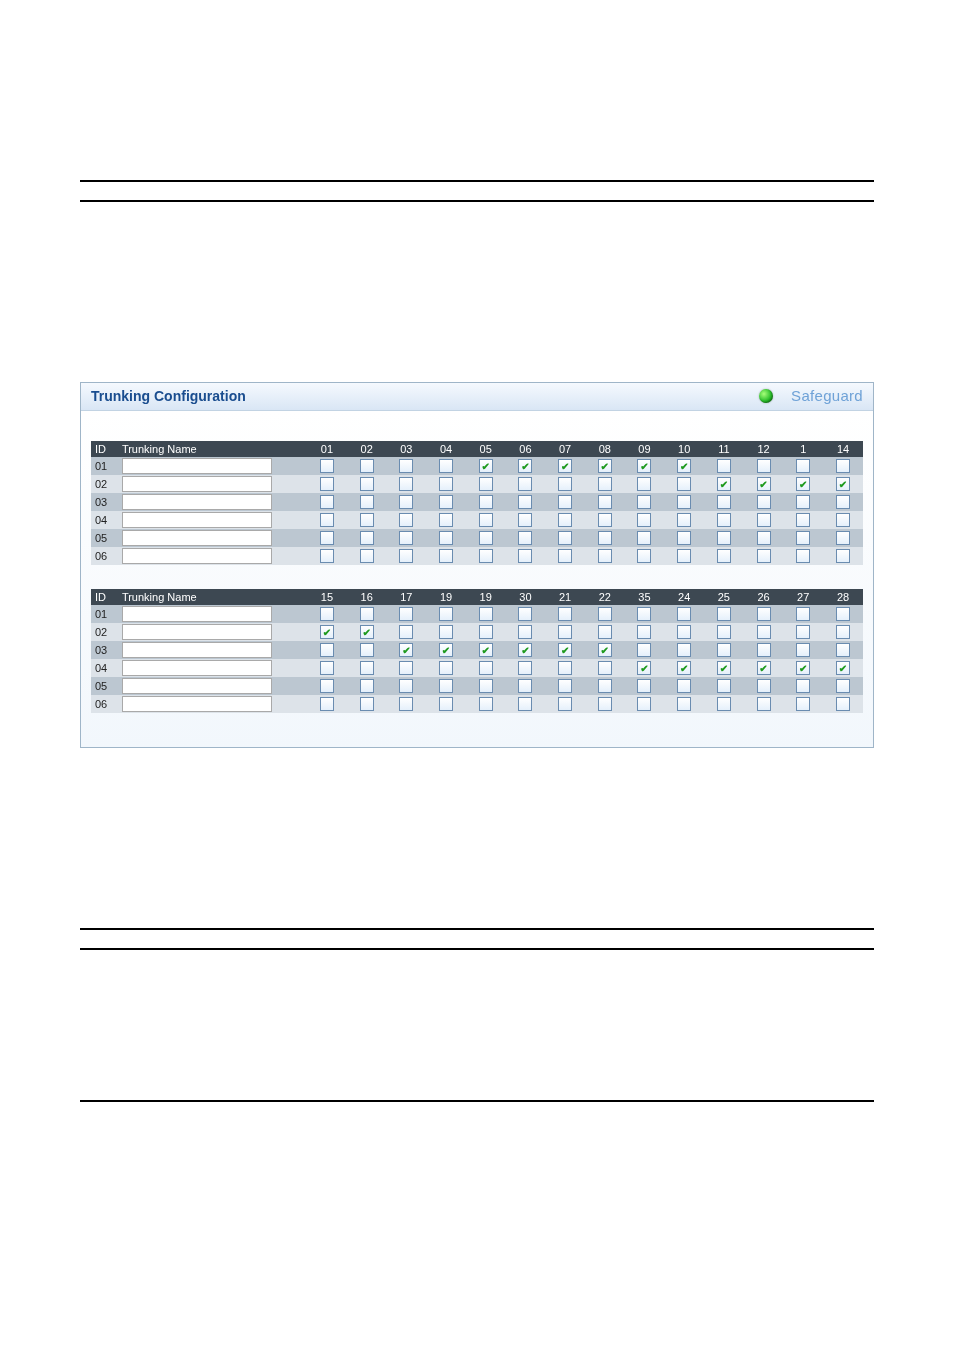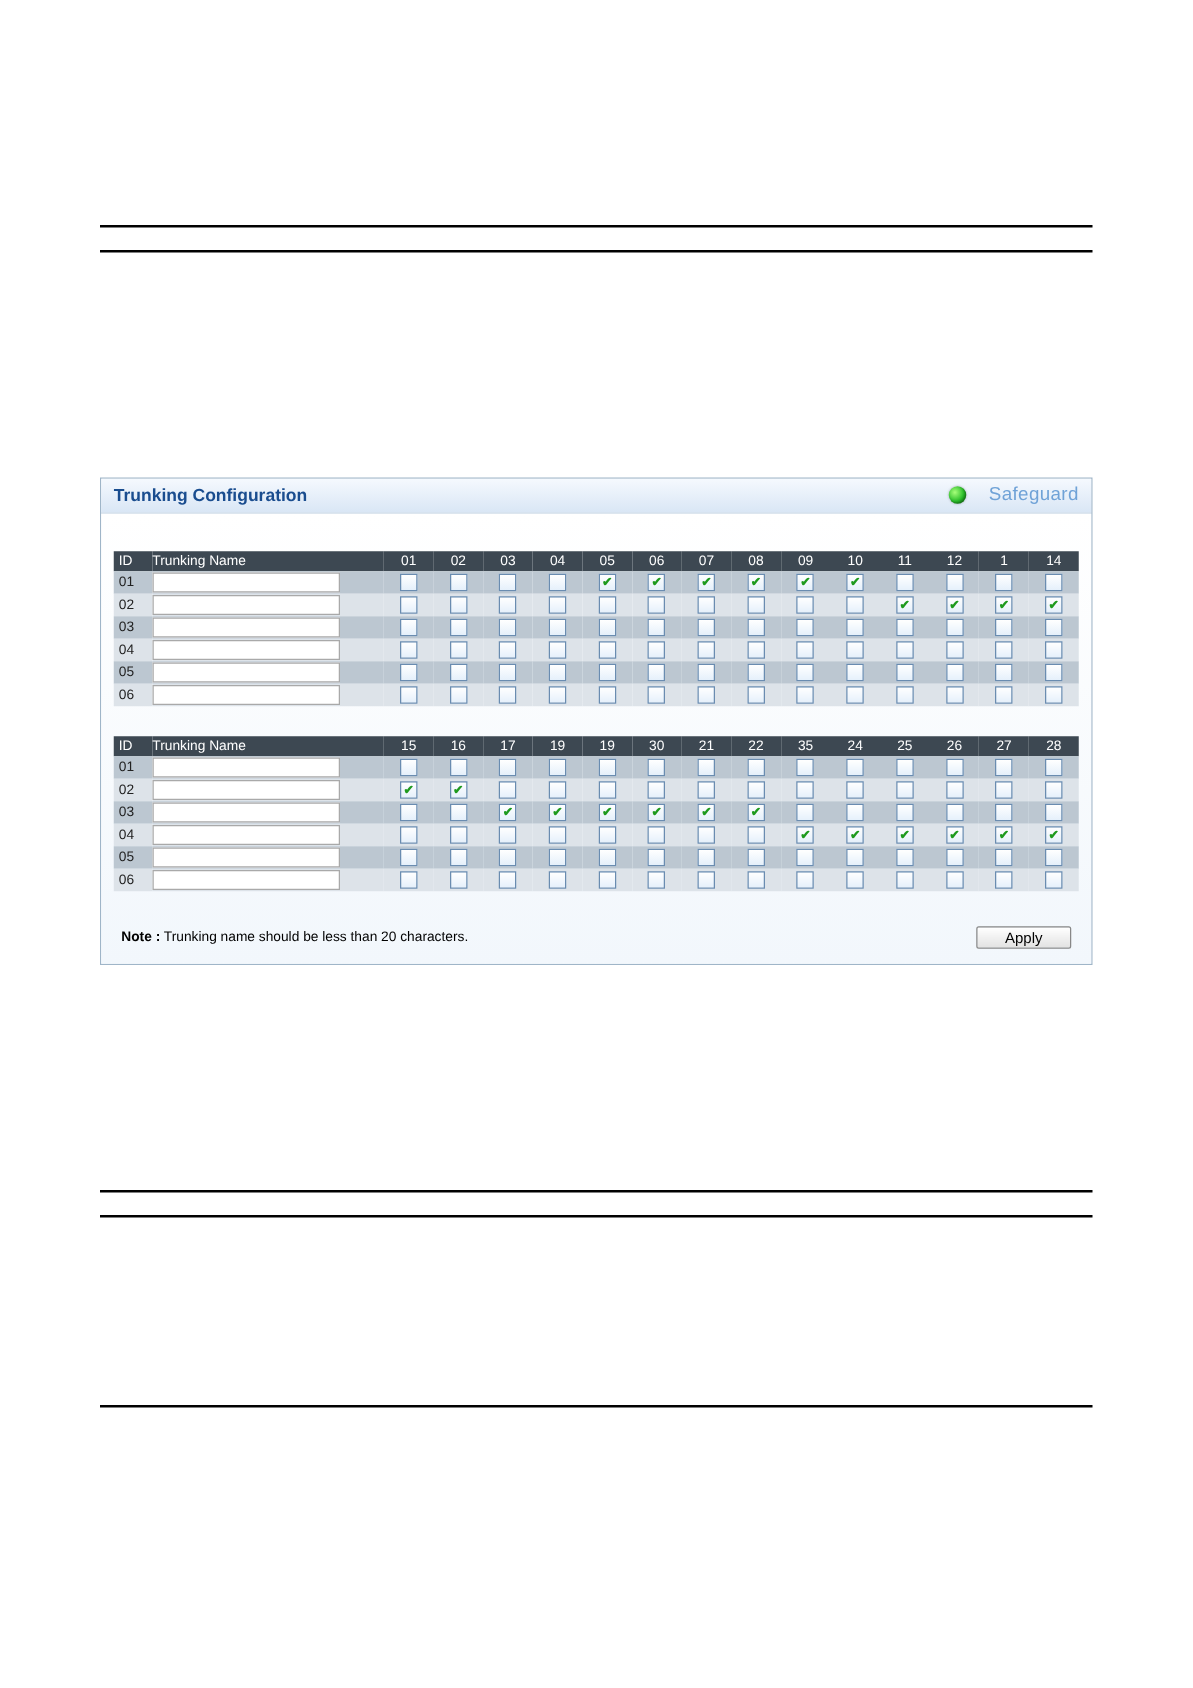--- a/index.html
+++ b/index.html
@@ -450,26 +450,20 @@
               <td class="chk-cell"><span class="cb"></span></td>
               <td class="chk-cell"><span class="cb"></span></td>
               <td class="chk-cell"><span class="cb"></span></td>
               <td class="chk-cell"><span class="cb"></span></td>
               <td class="chk-cell"><span class="cb"></span></td>
               <td class="chk-cell"><span class="cb"></span></td>
             </tr>
           </tbody>
       </table>
 
-      <div class="foot-row">
-        <div class="foot-note">
-          <b>Note :</b><span> Trunking name should be less than 20 characters.</span>
-        </div>
-        <button class="apply-btn">Apply</button>
-      </div>
 
     </div>
   </div>
 
   <div class="bottom-rules">
     <hr class="hr-thick">
     <div class="hr-gap"></div>
     <hr class="hr-thick">
   </div>
 

